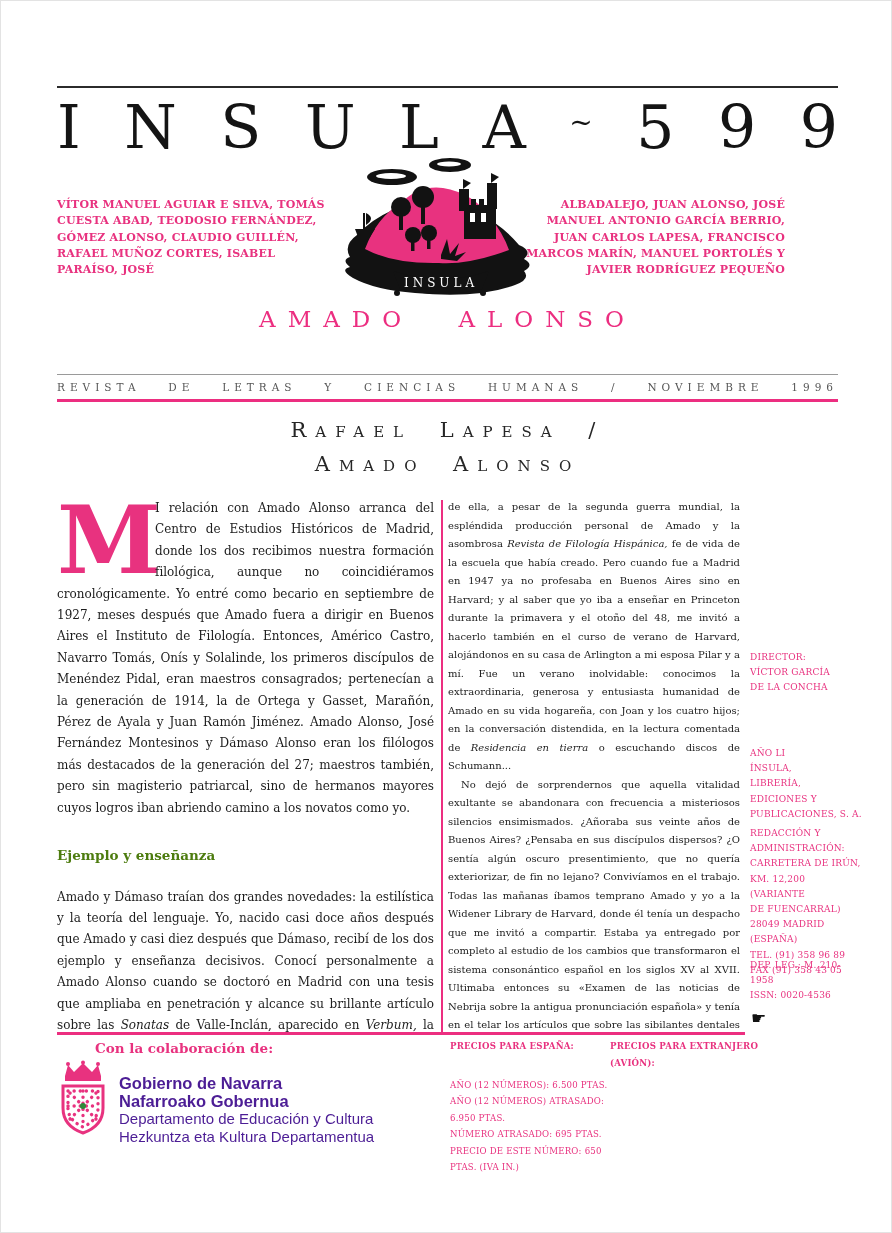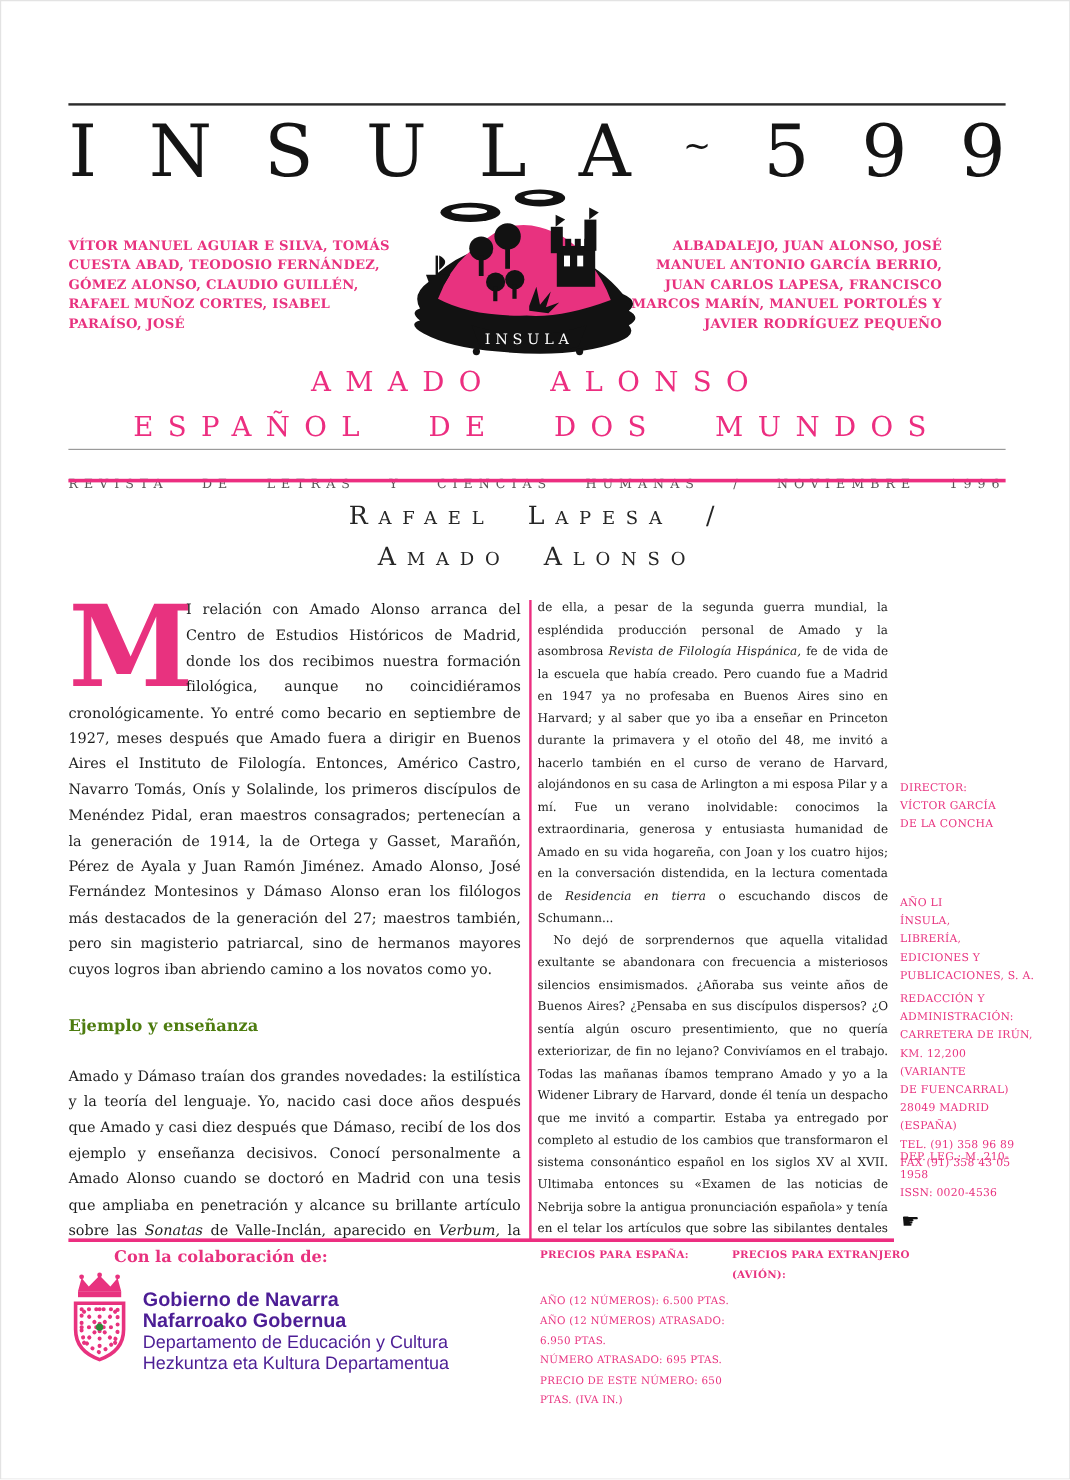--- a/index.html
+++ b/index.html
@@ -21,21 +21,21 @@
   .contrib-right{left:515px;width:270px;text-align:right;}
 
   
   .headline{left:57px;width:781px;text-align:center;color:#ec2e80;font-size:23px;
         letter-spacing:12px;word-spacing:26px;line-height:26px;}
   .headline-1{top:306px;}
   .headline-2{top:343px;}
 
   
   .tagline-rule-top{left:57px;top:374px;width:781px;height:1px;background:#9a9a9a;}
-  .tagline{left:57px;top:398px;width:781px;font-size:10.5px;letter-spacing:5px;color:#565656;
+  .tagline{left:57px;top:381px;width:781px;font-size:10.5px;letter-spacing:5px;color:#565656;
         text-align:justify;text-align-last:justify;}
   .tagline-rule-bottom{left:57px;top:399px;width:781px;height:3px;background:#ec2e80;}
 
   
   .article-title{left:57px;width:781px;text-align:center;color:#262626;font-size:21px;
         font-variant:small-caps;letter-spacing:9px;word-spacing:12px;}
   .article-title-1{top:418px;}
   .article-title-2{top:452px;}
 
   
@@ -134,21 +134,20 @@
     </g>
     <g>
       <path d="M56,116 q48,16 96,0 l-7,18 q-42,10 -82,0 z" fill="#121212"></path>
       <circle cx="60" cy="138" r="3" fill="#121212"></circle>
         <circle cx="146" cy="138" r="3" fill="#121212"></circle>
       <text x="104" y="132" text-anchor="middle" fill="#ffffff" font-size="12" letter-spacing="4" font-family="DejaVu Serif, serif">INSULA</text>
     </g>
   </svg>
 
   <div class="abs headline headline-1">AMADO ALONSO</div>
-  <div class="abs headline headline-2">ESPAÑOL DE DOS MUNDOS</div>
 
   <div class="abs tagline-rule-top"></div>
   <div class="abs tagline">REVISTA DE LETRAS Y CIENCIAS HUMANAS / NOVIEMBRE 1996</div>
   <div class="abs tagline-rule-bottom"></div>
 
   <div class="abs article-title article-title-1">Rafael Lapesa /</div>
   <div class="abs article-title article-title-2">Amado Alonso</div>
 
   <div class="abs col col-left">
     <p>

